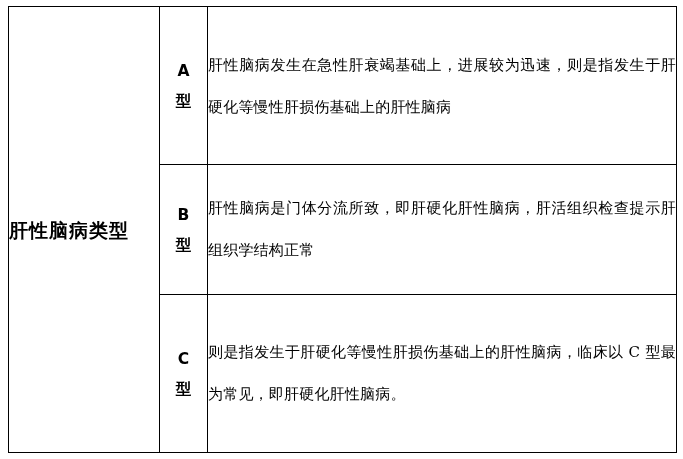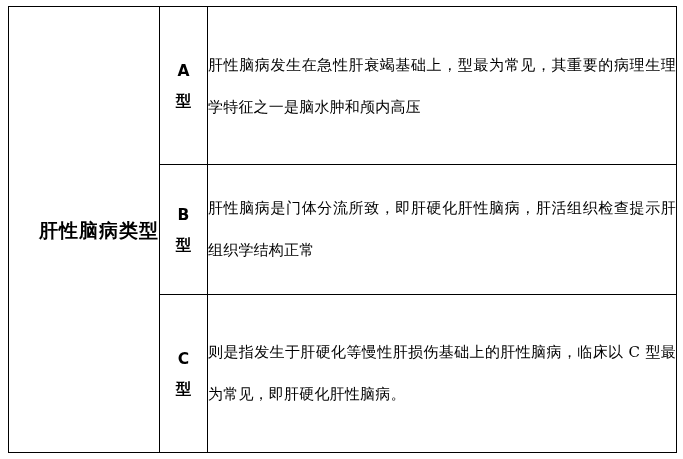--- a/index.html
+++ b/index.html
@@ -42,21 +42,21 @@
   }
   .col-text {
     width: 468px;
   }
   .label-cell {
     font-family: "DejaVu Serif", "Liberation Serif", serif;
     font-weight: bold;
     font-size: 19px;
     line-height: 34px;
     letter-spacing: 1px;
-    text-align: right;
+    text-align: left;
   }
   .type-cell {
     font-family: "DejaVu Sans", "Liberation Sans", sans-serif;
     font-weight: bold;
     font-size: 15.5px;
     line-height: 30px;
     text-align: center;
   }
   .type-cell .tchar {
     display: block;
@@ -82,21 +82,21 @@
 
 <div class="page">
   <table class="doc-table">
     <tbody>
       <tr class="row-a">
         <td class="col-label label-cell" rowspan="3">肝性脑病类型</td>
         <td class="col-type type-cell">
           <span class="tchar">A</span>
           <span class="tchar">型</span>
         </td>
-        <td class="col-text body-cell">肝性脑病发生在急性肝衰竭基础上，型最为常见，其重要的病理生理学特征之一是脑水肿和颅内高压</td>
+        <td class="col-text body-cell">肝性脑病发生在急性肝衰竭基础上，进展较为迅速，则是指发生于肝硬化等慢性肝损伤基础上的肝性脑病</td>
       </tr>
       <tr class="row-b">
         <td class="col-type type-cell">
           <span class="tchar">B</span>
           <span class="tchar">型</span>
         </td>
         <td class="col-text body-cell">肝性脑病是门体分流所致，即肝硬化肝性脑病，肝活组织检查提示肝组织学结构正常</td>
       </tr>
       <tr class="row-c">
         <td class="col-type type-cell">

